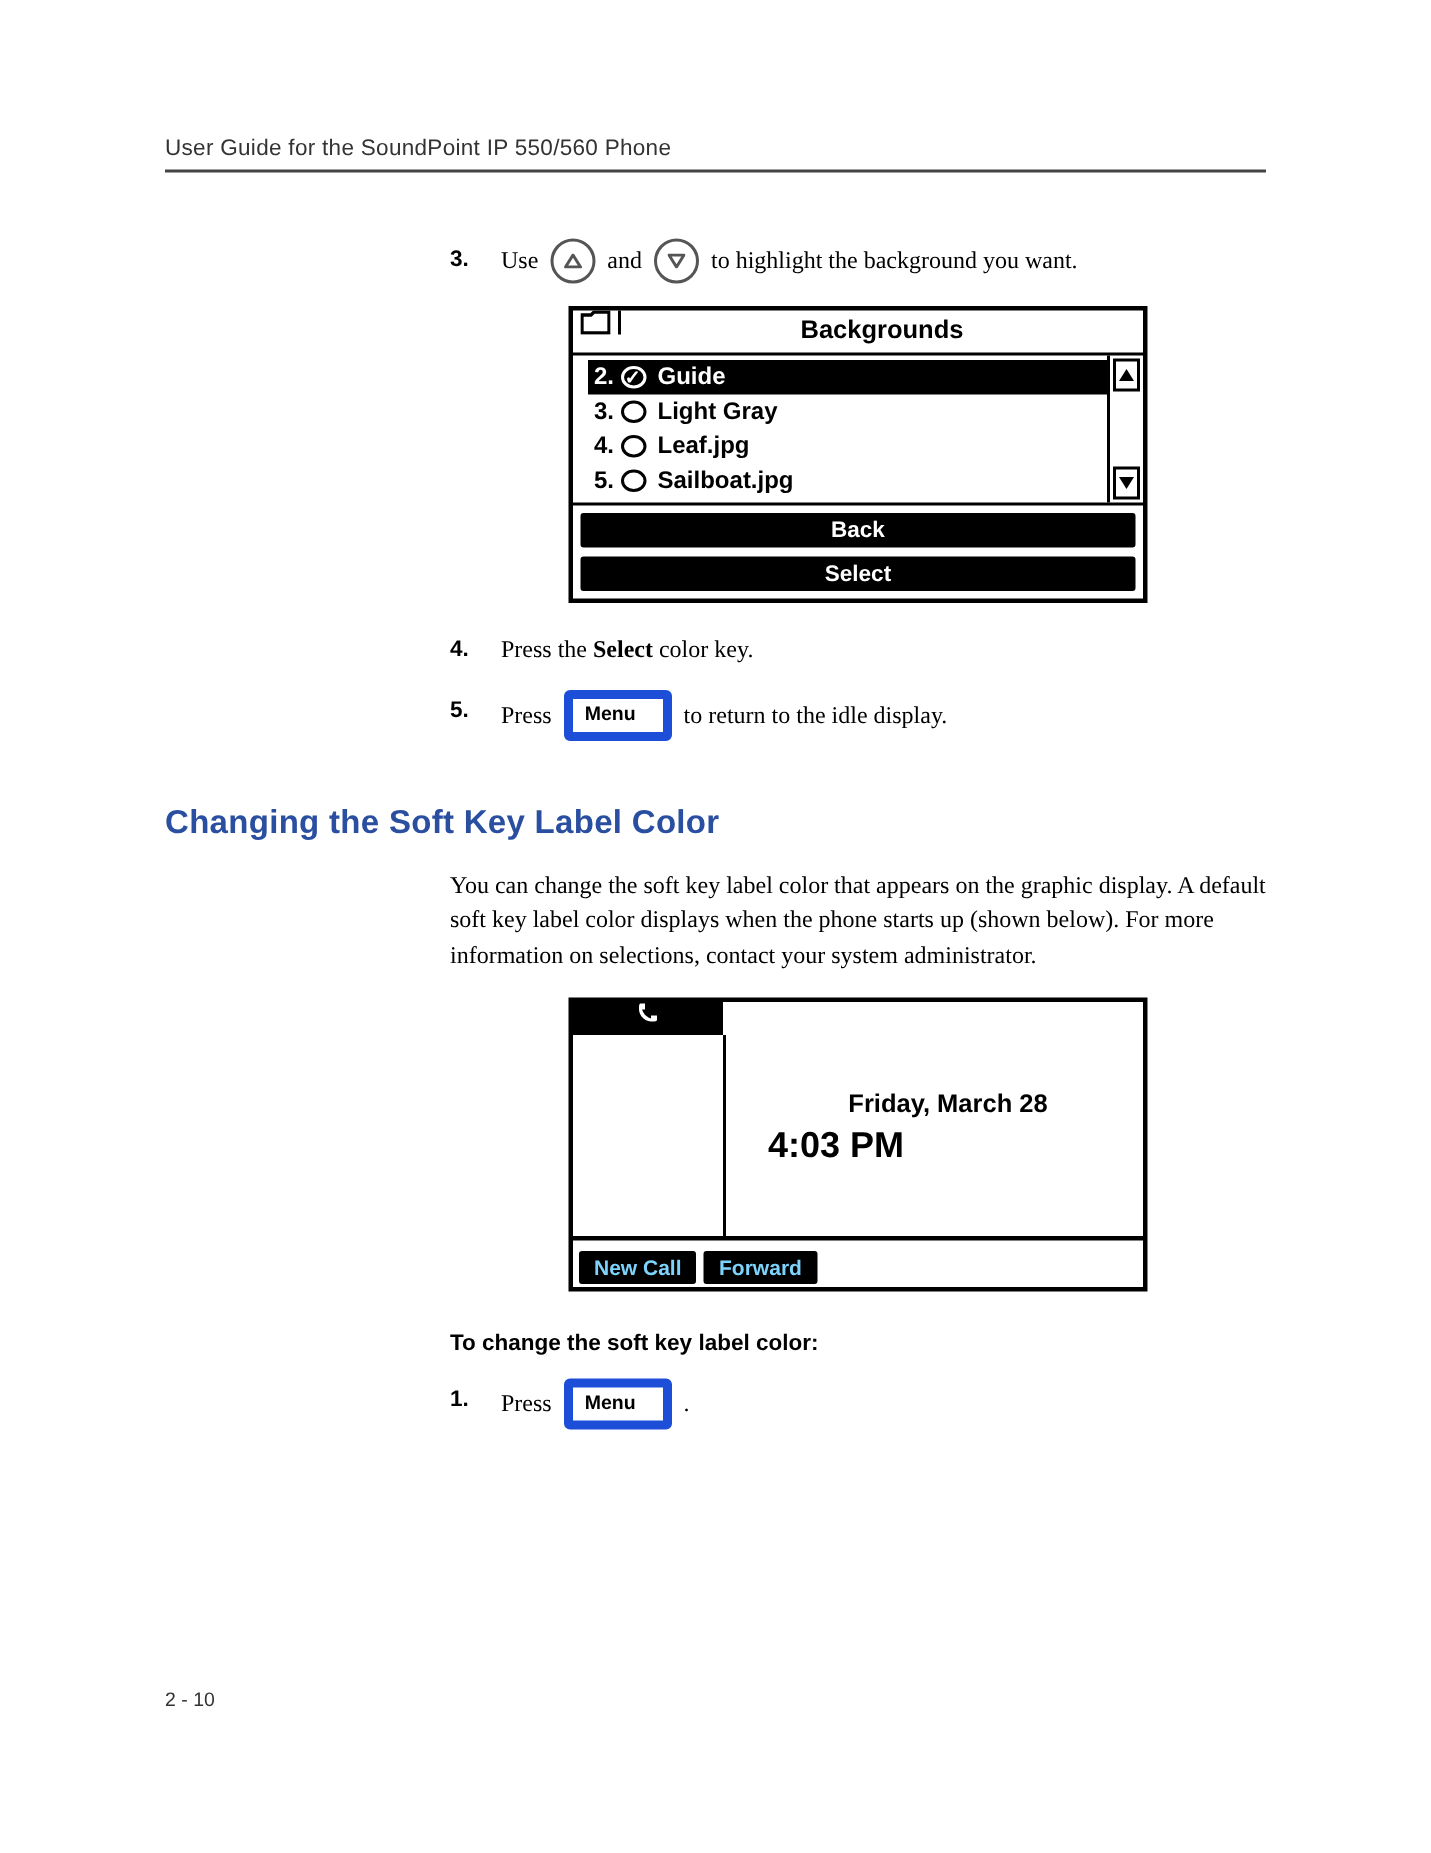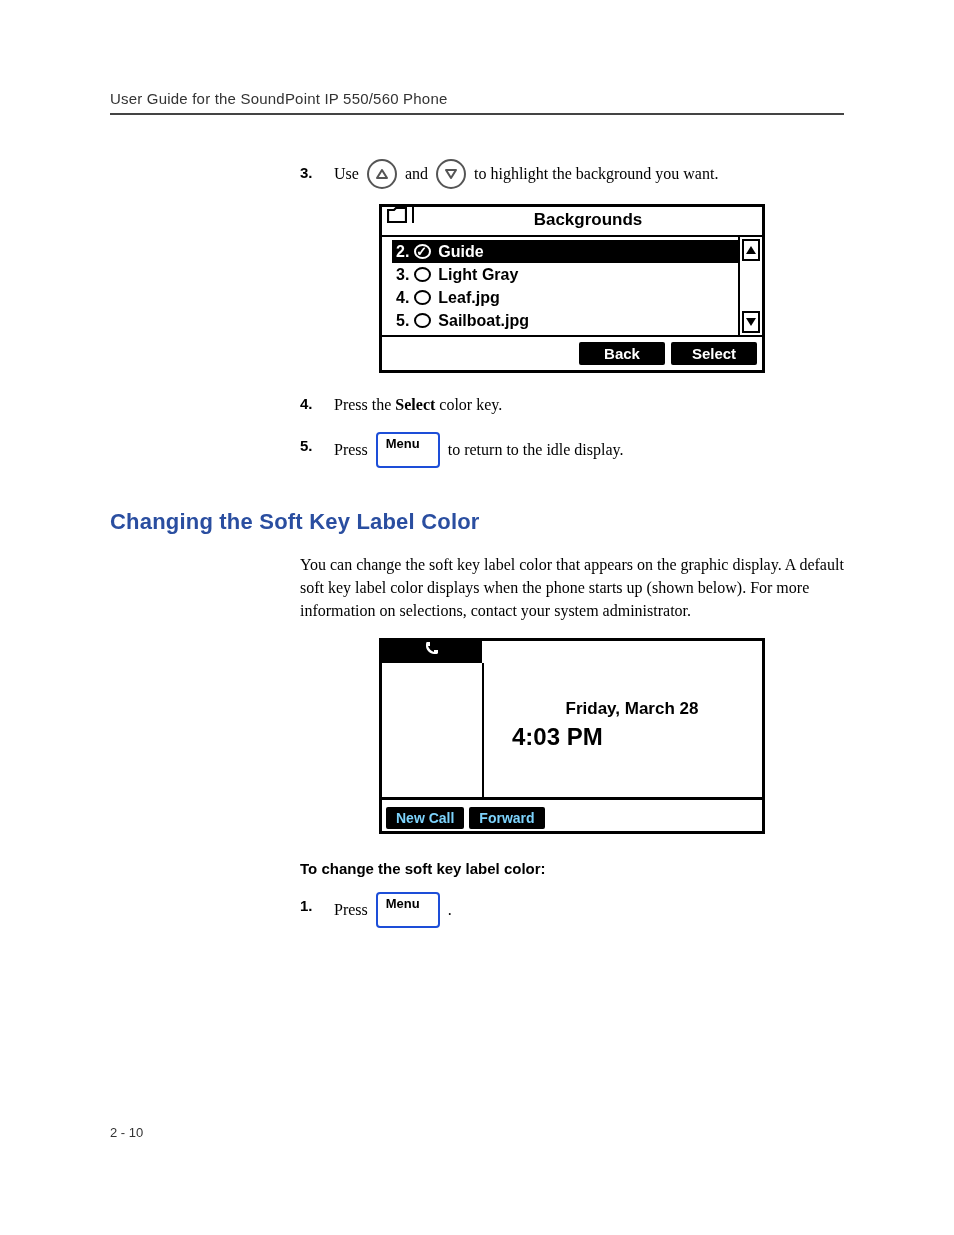--- a/index.html
+++ b/index.html
@@ -51,27 +51,27 @@
     position: absolute;
     left: 0;
     top: 0;
     font-weight: bold;
     font-family: "Futura", "Trebuchet MS", Arial, sans-serif;
     font-size: 15px;
   }
   .inline-btn {
     display: inline-block;
     vertical-align: middle;
-    border: 2px solid #1d4ed8;
+    border: 6px solid #1d4ed8;
     border-radius: 4px;
     background: #fff;
     font-family: Arial, sans-serif;
     font-weight: bold;
     font-size: 13px;
-    padding: 2px 18px 14px 8px;
+    padding: 2px 18px 4px 8px;
     margin: 0 4px;
     line-height: 16px;
     position: relative;
     top: -1px;
   }
   .arrow-btn {
     display: inline-block;
     vertical-align: middle;
     width: 26px;
     height: 26px;
@@ -192,20 +192,21 @@
     display: flex;
     align-items: center;
     justify-content: center;
   }
   .ps-softkeys {
     display: flex;
     justify-content: flex-end;
     gap: 6px;
     padding: 5px 5px 5px 5px;
     border-top: 2px solid #000;
+    flex-direction: column;
   }
   .softkey {
     background: #000;
     color: #fff;
     font-size: 15px;
     font-weight: bold;
     padding: 1px 12px;
     border-radius: 2px;
     min-width: 58px;
     text-align: center;

